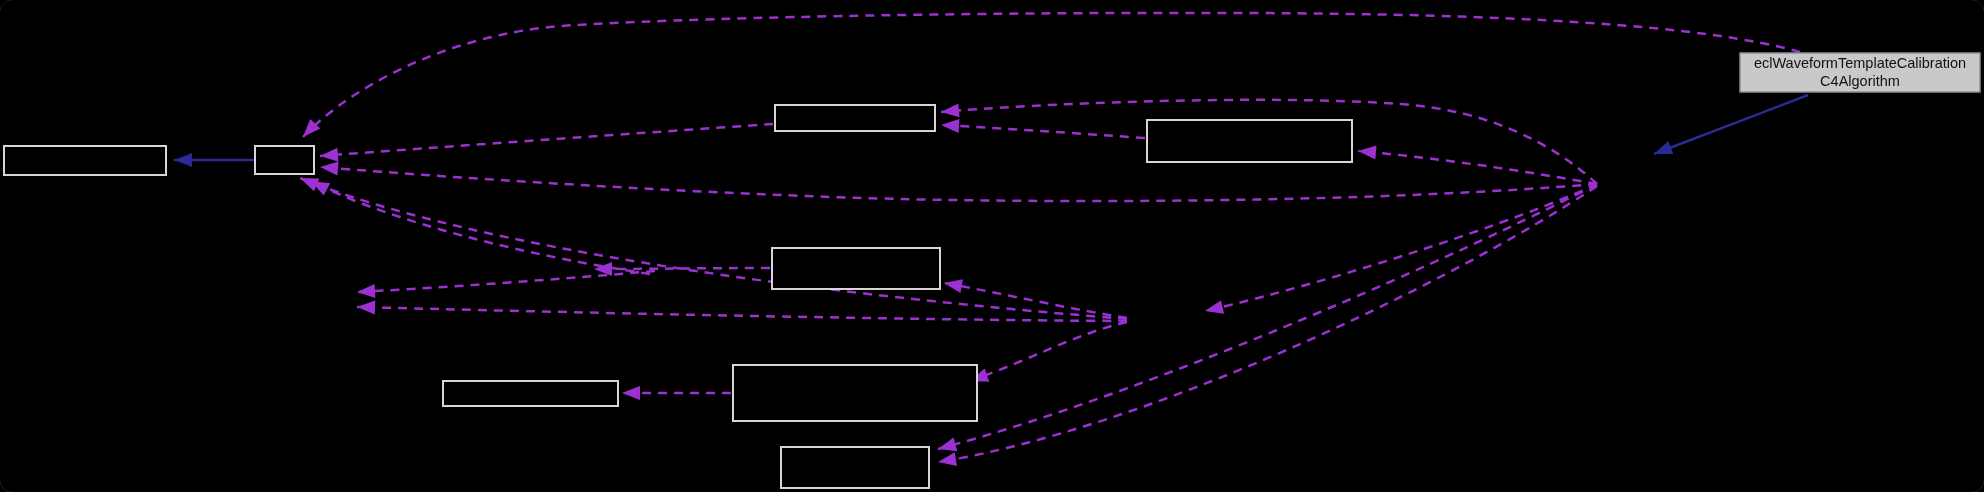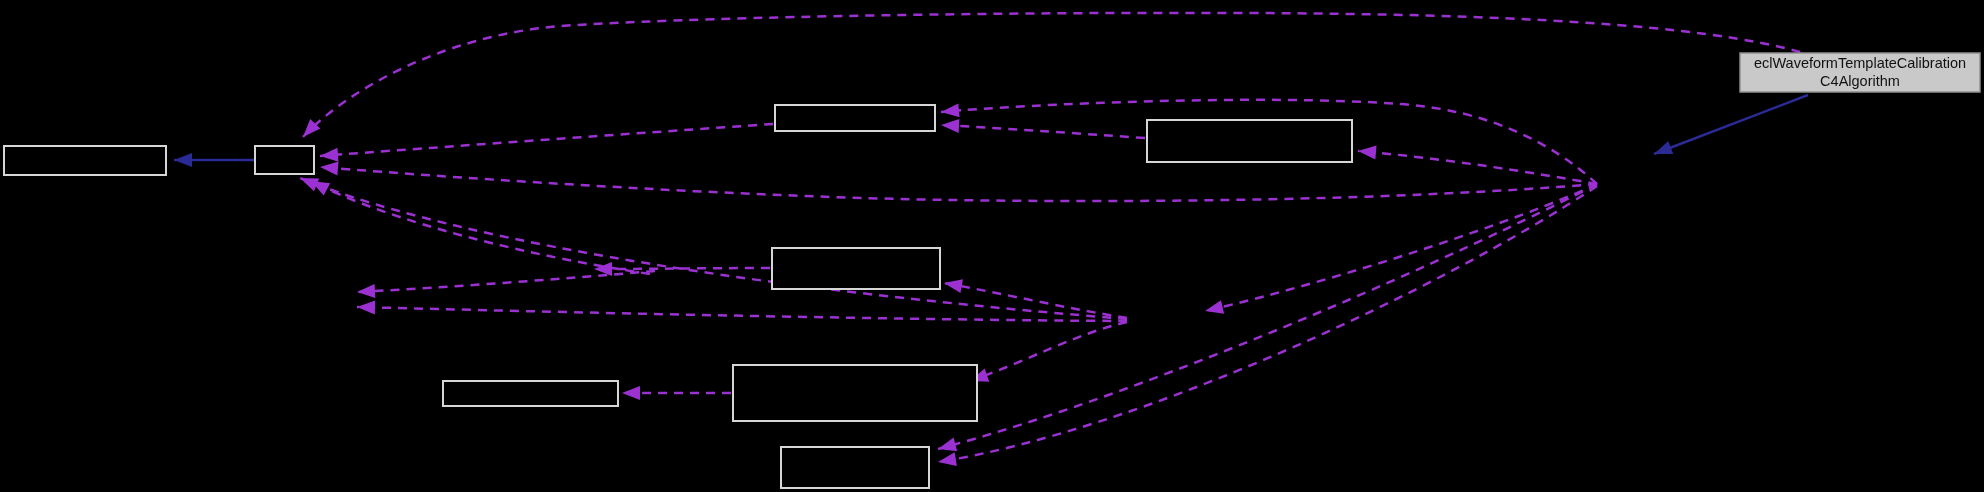--- a/index.html
+++ b/index.html
@@ -7,20 +7,21 @@
     padding: 0;
     background: #000;
     font-family: "Liberation Sans", sans-serif;
   }
   .stage {
     position: relative;
     width: 1984px;
     height: 492px;
     background: #0ea5e9;
     overflow: hidden;
+    border-radius: 12px;
   }
   svg { display: block; }
   .main-label {
     font-family: "Liberation Sans", sans-serif;
     font-size: 14.5px;
     text-anchor: middle;
   }
 </style>
 </head>
 <body>

